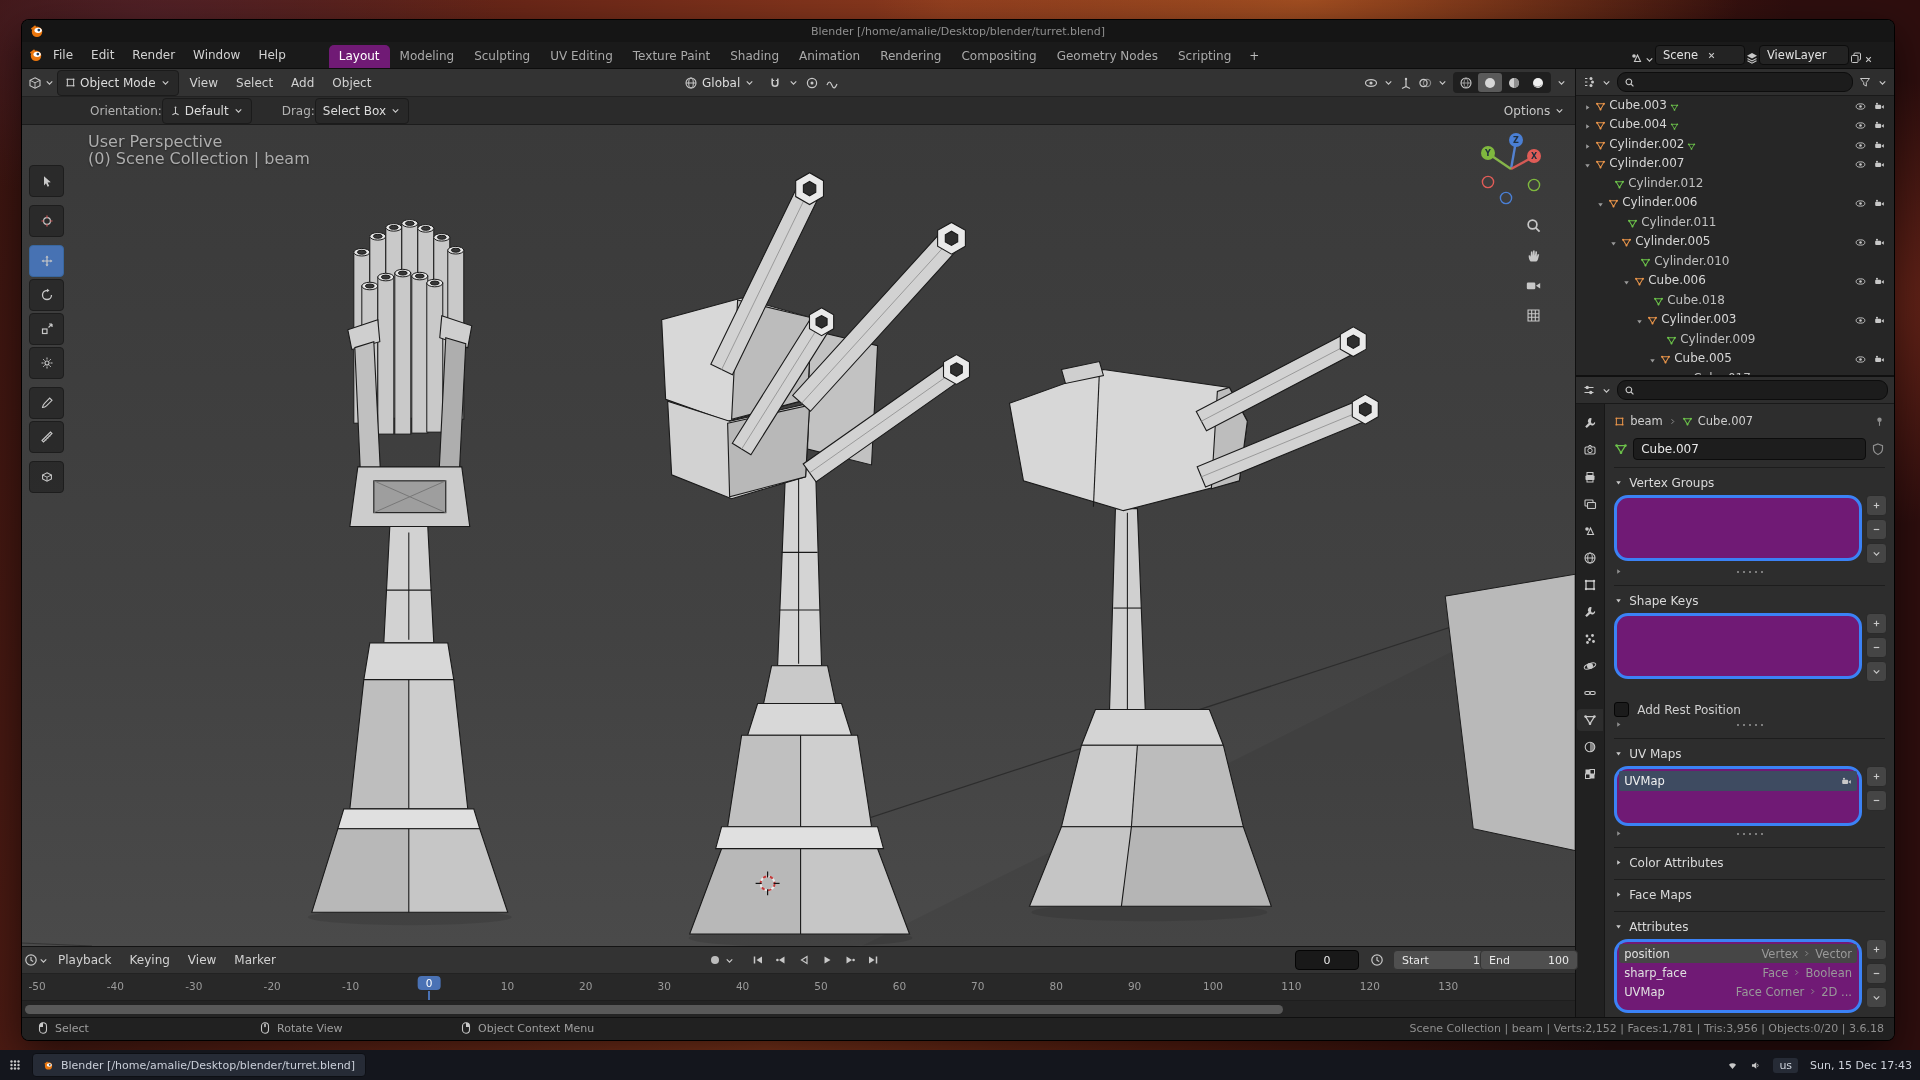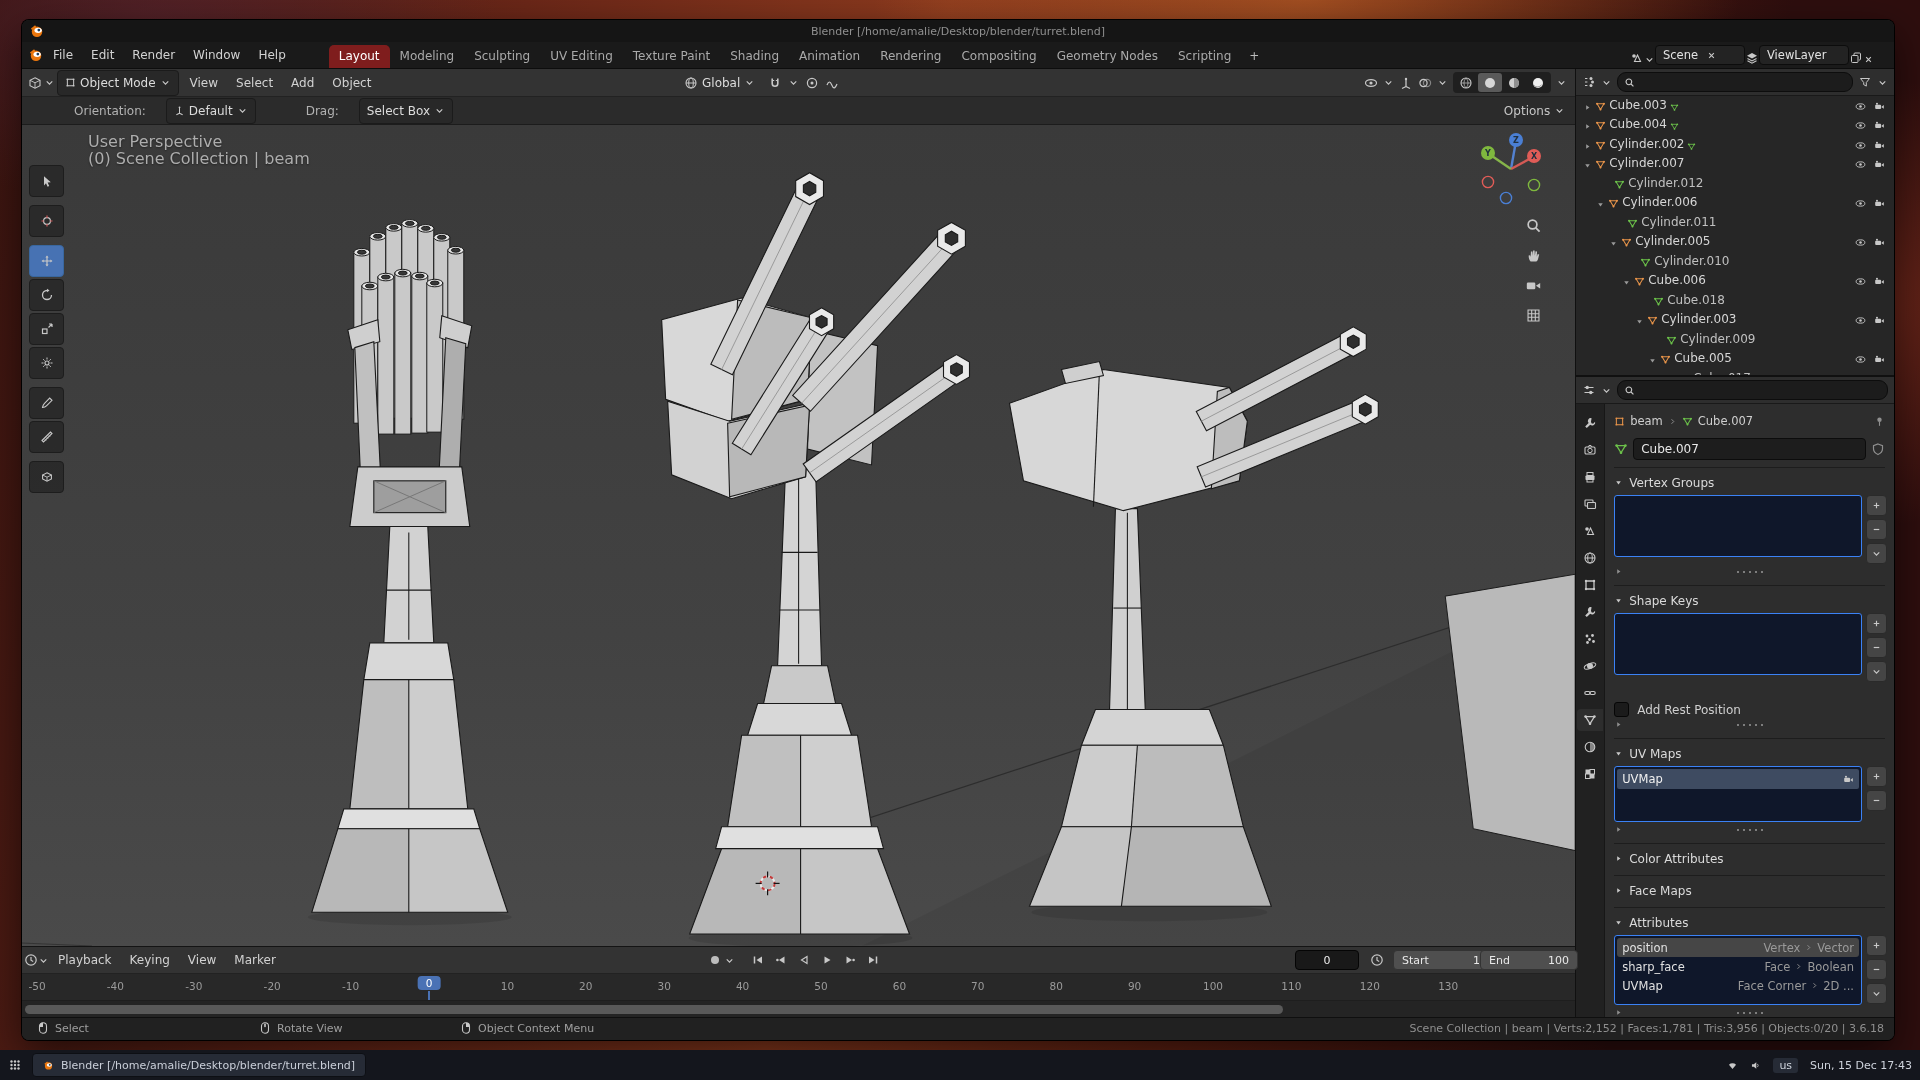--- a/index.html
+++ b/index.html
@@ -23,39 +23,39 @@
     background:#2d2d2d;border-radius:7px;overflow:hidden;box-shadow:0 0 0 1px #000,0 14px 40px rgba(0,0,0,.6);
     display:flex;flex-direction:column;}
   .titlebar{height:22px;background:#151515;display:flex;align-items:center;justify-content:center;
     position:relative;color:#8f8f8f;font-size:11px;flex:none;}
   .titlebar .logo{position:absolute;left:7px;top:3px;width:16px;height:16px}
 
   .topbar{height:26px;background:#1a1a1a;display:flex;align-items:center;border-bottom:1px solid #0d0d0d;flex:none;padding-left:6px;}
   .menu-item{padding:0 9px;color:#d2d2d2;cursor:default}
   .ws-tabs{display:flex;margin-left:34px;height:100%;align-items:flex-end}
   .ws-tab{padding:4px 10px 5px;color:#a9a9a9;border-radius:5px 5px 0 0;white-space:nowrap}
-  .ws-tab.active{background:#7f1d1d;color:#fff}
+  .ws-tab.active{background:#701a75;color:#fff}
   .ws-tab.add{color:#bbb;padding:4px 8px 5px}
   .top-right{margin-left:auto;display:flex;align-items:flex-end;gap:0;padding-right:20px}
   .top-field{background:#232323;border:1px solid #0c0c0c;border-radius:4px;height:18px;display:flex;
     align-items:center;padding:0 7px;gap:8px;font-size:11.5px;color:#e2e2e2;min-width:74px}
 
   .main{flex:1;display:flex;min-height:0}
   .left-col{width:1554px;display:flex;flex-direction:column;min-height:0}
 
   .vp-header{height:27px;background:#333;border-bottom:1px solid #222;position:relative;display:flex;align-items:center;flex:none;padding-left:6px;gap:2px}
   .hbtn{display:flex;align-items:center;gap:4px;padding:2px 7px;border-radius:4px;color:#dcdcdc;white-space:nowrap}
   .hdrop{background:#282828;border:1px solid #1b1b1b;height:20px}
   .mid-cluster{position:absolute;left:655px;display:flex;align-items:center;gap:6px}
   .right-cluster{position:absolute;right:8px;display:flex;align-items:center;gap:5px}
   .shade-group{display:flex;align-items:center;background:#1f1f1f;border-radius:4px;padding:1px}
   .shade-btn{display:flex;width:24px;height:19px;align-items:center;justify-content:center;border-radius:3px}
   .shade-btn.active{background:#5a5a5a}
 
-  .vp-tools{height:27px;background:#2b2b2b;border-bottom:1px solid #1c1c1c;display:flex;align-items:center;flex:none;position:relative;padding-left:52px;color:#c6c6c6;gap:20px}
+  .vp-tools{height:27px;background:#2b2b2b;border-bottom:1px solid #1c1c1c;display:flex;align-items:center;flex:none;position:relative;padding-left:68px;color:#c6c6c6;gap:0}
   .vp-tools .lbl{color:#b2b2b2}
   .opt-right{position:absolute;right:10px;display:flex;align-items:center;gap:4px}
 
   .viewport{position:relative;flex:1;overflow:hidden;background:#3d3d3d}
   #scene{position:absolute;inset:0;width:100%;height:100%}
   .vp-text{position:absolute;left:66px;top:8px;font-size:16px;color:#adadad;line-height:17px;text-shadow:0 1px 2px rgba(0,0,0,.45)}
   .toolbar{position:absolute;left:7px;top:40px;display:flex;flex-direction:column;gap:2px}
   .tool{width:33px;height:30px;background:rgba(40,40,40,.88);border:1px solid #1d1d1d;border-radius:4px;
     display:flex;align-items:center;justify-content:center;color:#d8d8d8}
   .tool.active{background:#4772b3;border-color:#39679f;color:#fff}
@@ -107,21 +107,21 @@
   .ptab{width:26px;height:22px;display:flex;align-items:center;justify-content:center;border-radius:4px 0 0 4px}
   .ptab.active{background:#2d2d2d}
   .pcontent{flex:1;padding:7px 9px 0 9px;overflow:hidden;position:relative}
   .crumb{display:flex;align-items:center;gap:5px;font-size:11.5px;color:#cfcfcf;position:relative;height:20px}
   .crumb .pin{position:absolute;right:0}
   .name-row{display:flex;align-items:center;gap:5px;margin:7px 0 2px}
   .name-field{flex:1;background:#1d1d1d;border:1px solid #0c0c0c;border-radius:4px;height:20px;display:flex;align-items:center;padding:0 7px;color:#e8e8e8}
   .panel{margin-top:7px;border-top:1px solid rgba(0,0,0,.35);padding-top:5px}
   .panel-h{display:flex;align-items:center;gap:6px;font-size:12px;color:#dadada;height:19px}
   .panel-body{display:flex;gap:4px;margin-top:3px}
-  .listbox{flex:1;background:#0f172a;border:1px solid #3b82f6;border-radius:3px;height:56px;padding:2px}
+  .listbox{flex:1;background:#701a75;border:3px solid #3b82f6;border-radius:14px;height:56px;padding:2px}
   .listbox.short{height:50px}
   .list-side{width:19px;display:flex;flex-direction:column;gap:3px}
   .sbtn{width:19px;height:19px;background:#454545;border:1px solid #2a2a2a;border-radius:4px;color:#ddd;display:flex;align-items:center;justify-content:center}
   .uvrow{height:20px;background:#3e4b61;border-radius:2px;display:flex;align-items:center;padding:0 5px;color:#f0f0f0;font-size:11.5px;justify-content:space-between}
   .attr-row{height:19px;display:flex;align-items:center;padding:0 5px;border-radius:3px;font-size:11.5px;gap:4px}
   .attr-row.sel{background:#464646}
   .attr-row .an{color:#e0e0e0;flex:1;white-space:nowrap}
   .attr-row .ad{color:#999;white-space:nowrap}
   .cbrow{display:flex;align-items:center;gap:8px;margin-top:20px;color:#cfcfcf}
   .cb{width:13px;height:13px;background:#1b1b1b;border:1px solid #060606;border-radius:3px}

